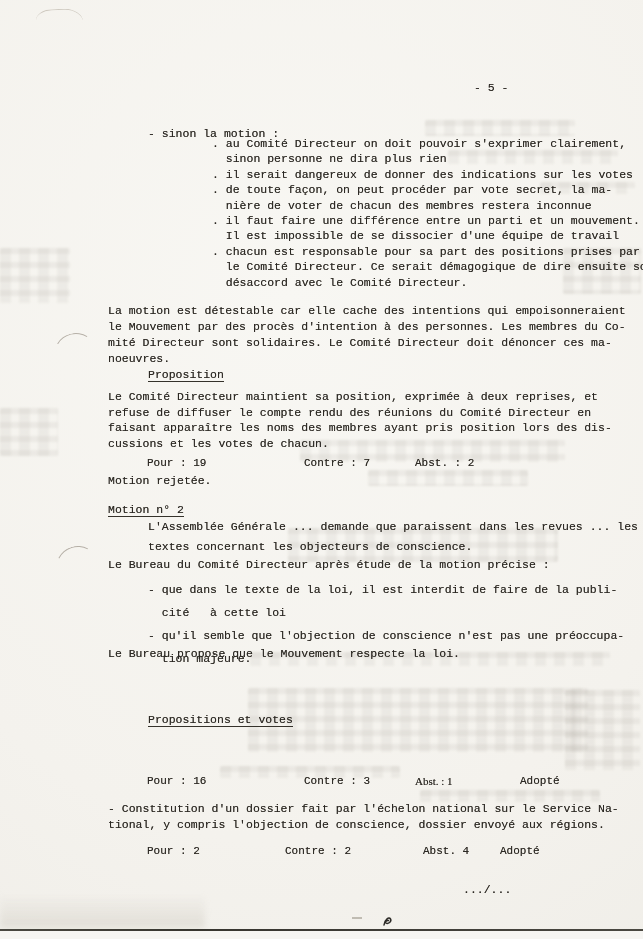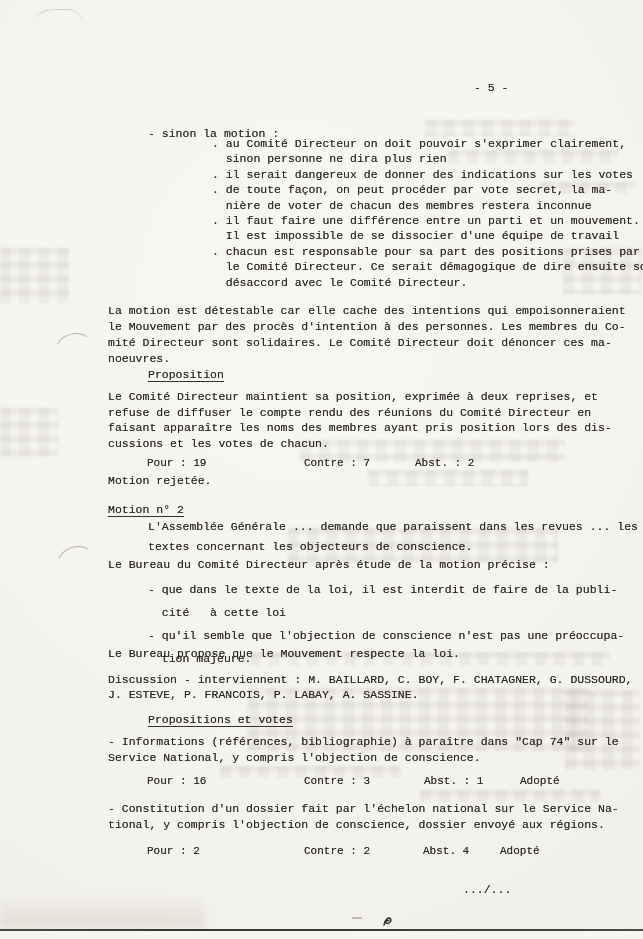--- a/index.html
+++ b/index.html
@@ -127,41 +127,37 @@
 
   <div class="tline" style="left:108px;top:557px;">Le Bureau du Comité Directeur après étude de la motion précise :</div>
 
   <div class="tline lh-sub" style="left:148px;top:578px;">- que dans le texte de la loi, il est interdit de faire de la publi-
   cité   à cette loi
 - qu'il semble que l'objection de conscience n'est pas une préoccupa-
   tion majeure.</div>
 
   <div class="tline" style="left:108px;top:646px;">Le Bureau propose que le Mouvement respecte la loi.</div>
 
-  <div class="tline lh-bullets" style="left:108px;top:672px;">Discussion - interviennent : M. BAILLARD, C. BOY, F. CHATAGNER, G. DUSSOURD,
-J. ESTEVE, P. FRANCOIS, P. LABAY, A. SASSINE.</div>
 
   <div class="tline" style="left:148px;top:712px;"><span class="underline">Propositions et votes</span></div>
 
-  <div class="tline lh-para" style="left:108px;top:734px;">- Informations (références, bibliographie) à paraître dans "Cap 74" sur le
-Service National, y compris l'objection de conscience.</div>
 
   <div class="votes-row" style="top:775px;">
     <span style="left:39px;">Pour : 16</span>
     <span style="left:196px;">Contre : 3</span>
-    <span style="left:316px;">Abst. : 1</span>
+    <span style="left:307px;font-family:Liberation Serif, serif;">Abst. : 1</span>
     <span style="left:412px;">Adopté</span>
   </div>
 
   <div class="tline lh-para" style="left:108px;top:801px;">- Constitution d'un dossier fait par l'échelon national sur le Service Na-
 tional, y compris l'objection de conscience, dossier envoyé aux régions.</div>
 
   <div class="votes-row" style="top:845px;">
     <span style="left:39px;">Pour : 2</span>
-    <span style="left:196px;">Contre : 2</span>
+    <span style="left:177px;">Contre : 2</span>
     <span style="left:315px;">Abst. 4</span>
     <span style="left:392px;">Adopté</span>
   </div>
 
   <div class="tline" style="left:463px;top:882px;">.../...</div>
 
   <div class="bottom-smudge"></div>
   <div class="tiny-dash"></div>
   <svg class="pen-mark" width="16" height="12" viewBox="0 0 16 12">
     <path d="M3,10 C4,4 8,1.5 9.5,4 C11,6.5 7,9.5 5,8 C3.8,7 5.5,5 7.5,5.5" stroke="#2c2a26" stroke-width="1.5" fill="none" stroke-linecap="round"></path>

